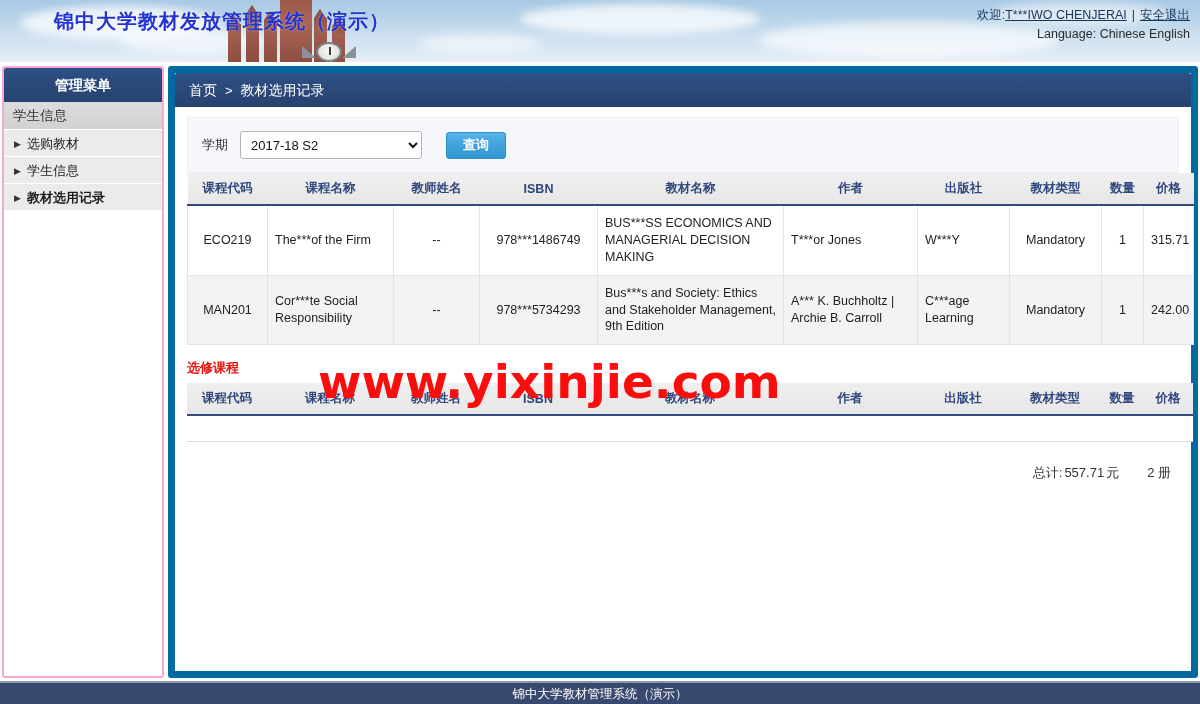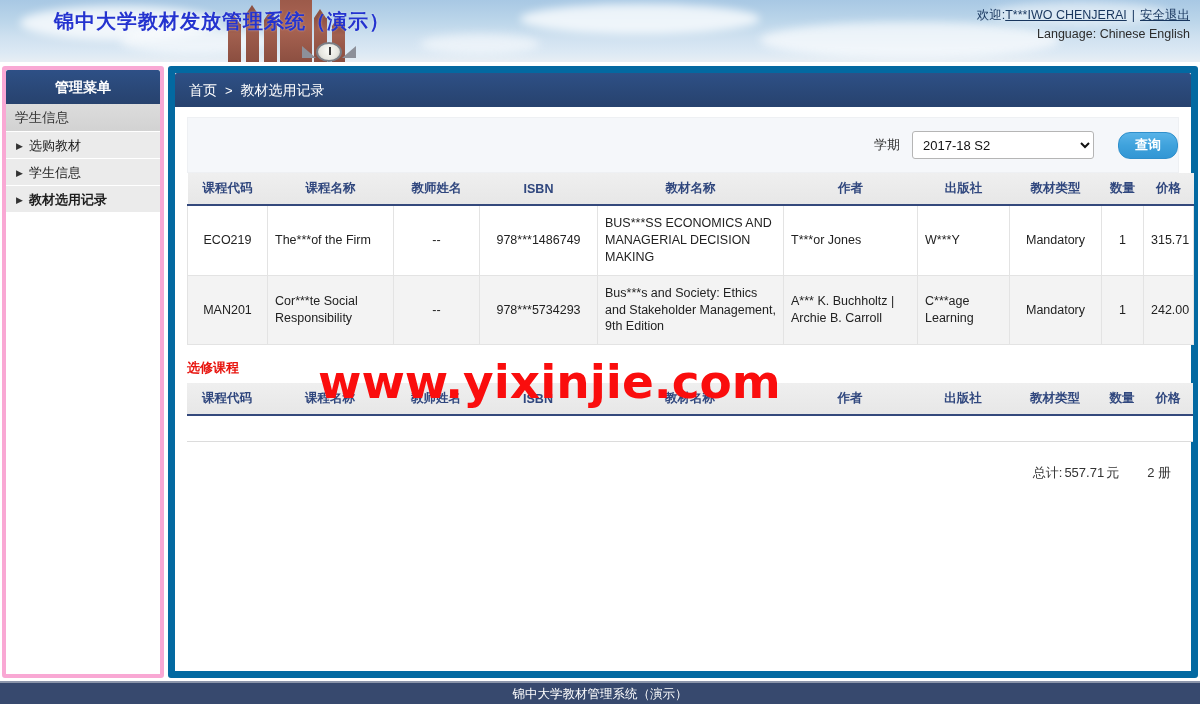--- a/index.html
+++ b/index.html
@@ -98,21 +98,21 @@
   
   .body-wrap {
     position: absolute; left: 0; top: 62px; width: 1200px; height: 619px;
     background: #ffffff;
   }
 
   
   .sidebar {
     position: absolute; left: 2px; top: 4px; width: 162px; height: 612px;
     background: #ffffff;
-    border: 4px solid #f9a8d4;
+    border: 2px solid #f9a8d4;
     border-radius: 3px;
   }
   .sidebar-header {
     height: 34px; line-height: 34px;
     background: linear-gradient(to bottom, #2e5086 0%, #2a4878 55%, #27426e 100%);
     color: #ffffff; font-size: 14px; font-weight: bold;
     text-align: center;
     border-radius: 2px 2px 0 0;
   }
   .sidebar-section {
@@ -156,38 +156,37 @@
   }
   .breadcrumb .sep { padding: 0 8px; font-size: 13px; }
 
   .filter-bar {
     margin: 10px 12px 0 12px;
     height: 56px;
     background: #f5f7fa;
     border: 1px solid #eef0f3;
     display: flex; align-items: center;
     padding-left: 14px;
-    justify-content: flex-end;
   }
   .filter-label { font-size: 13px; color: #333; margin-right: 12px; }
   select.term-select {
     width: 182px; height: 28px;
     font-size: 13px; color: #111;
     font-family: "Liberation Sans", sans-serif;
     border: 1px solid #b5b5b5;
     border-radius: 3px;
     background: #ffffff;
     padding: 0 6px;
   }
   .query-btn {
     margin-left: 24px;
     width: 60px; height: 27px;
     background: linear-gradient(to bottom, #58b3e8 0%, #3fa2dc 50%, #3296d4 100%);
     border: 1px solid #2f8fcb;
-    border-radius: 12px;
+    border-radius: 3px;
     color: #ffffff; font-size: 13px; font-weight: bold;
     cursor: pointer;
     font-family: "Liberation Sans", sans-serif;
   }
 
   .section-title {
     margin: 14px 0 6px 12px;
     font-size: 13px; font-weight: bold;
     color: #e8150f;
   }

